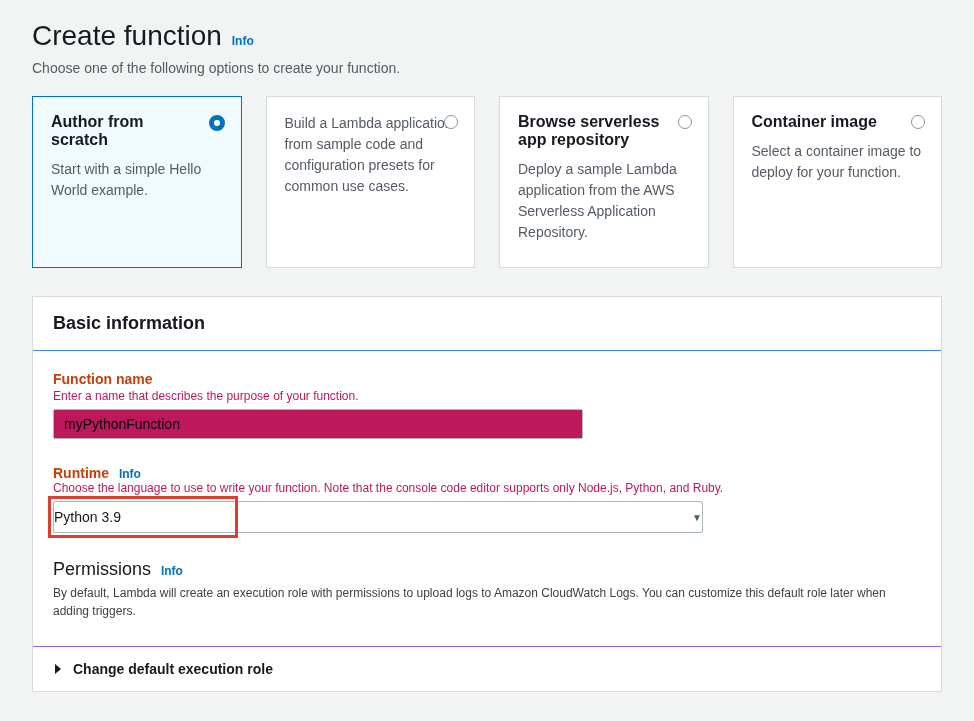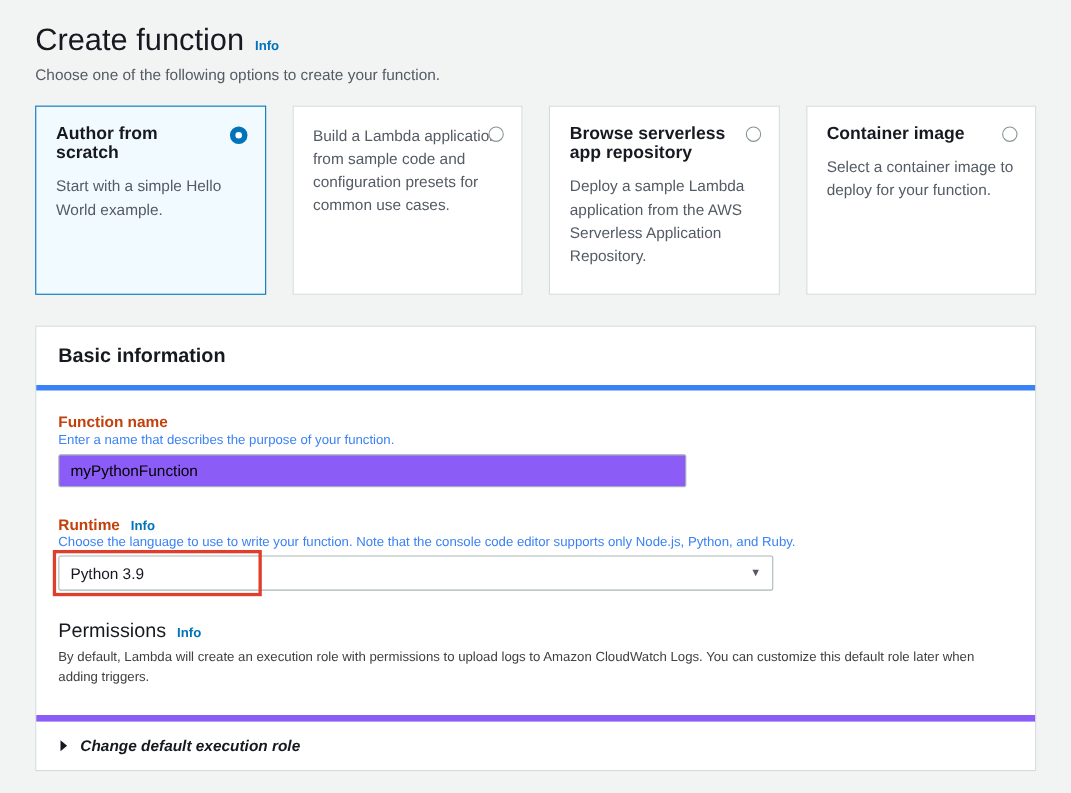--- a/index.html
+++ b/index.html
@@ -76,65 +76,65 @@
       border: 5px solid #0073bb;
       width: 16px;
       height: 16px;
     }
     .panel {
       background: #fff;
       border: 1px solid #d5dbdb;
     }
     .panel-header {
       padding: 16px 20px;
-      border-bottom: 5px solid #3b82f6;
+      border-bottom: 1px solid #3b82f6;
     }
     .panel-title {
       font-size: 18px;
       font-weight: 700;
     }
     .panel-body {
       padding: 20px;
     }
     .form-group {
       margin-bottom: 26px;
     }
     .form-label {
       font-size: 14px;
       font-weight: 700;
       color: #c2410c;
       margin-bottom: 2px;
     }
     .form-hint {
       font-size: 12px;
-      color: #3b82f6;
+      color: #be185d;
       margin-bottom: 6px;
     }
     .form-hint-below {
       font-size: 12px;
       color: #687078;
       margin-top: 6px;
     }
     .text-input {
-      width: 571px;
+      width: 530px;
       max-width: 100%;
       padding: 6px 10px;
       border: 1px solid #aab7b8;
       border-radius: 2px;
       font-size: 14px;
-      background: #8b5cf6;
+      background: #be185d;
     }
     .select-wrap {
       position: relative;
       width: 650px;
       max-width: 100%;
     }
     .select-box {
       width: 100%;
-      padding: 7px 10px;
+      padding: 7px 0;
       border: 1px solid #aab7b8;
       border-radius: 2px;
       font-size: 14px;
       background: #fff;
       cursor: pointer;
       display: flex;
       justify-content: space-between;
       align-items: center;
     }
     .select-caret {
@@ -156,26 +156,25 @@
       color: #16191f;
       display: inline-block;
     }
     .section-desc {
       font-size: 12px;
       color: #404040;
       margin-top: 4px;
       line-height: 1.5;
     }
     .expand-section {
-      border-top: 6px solid #8b5cf6;
+      border-top: 1px solid #8b5cf6;
       padding: 14px 20px;
       display: flex;
       align-items: flex-end;
       cursor: pointer;
-      font-style: italic;
     }
     .expand-caret {
       margin-right: 10px;
       display: inline-block;
     }
     .expand-label {
       font-weight: 700;
       font-size: 14px;
     }
     .inline-info {

